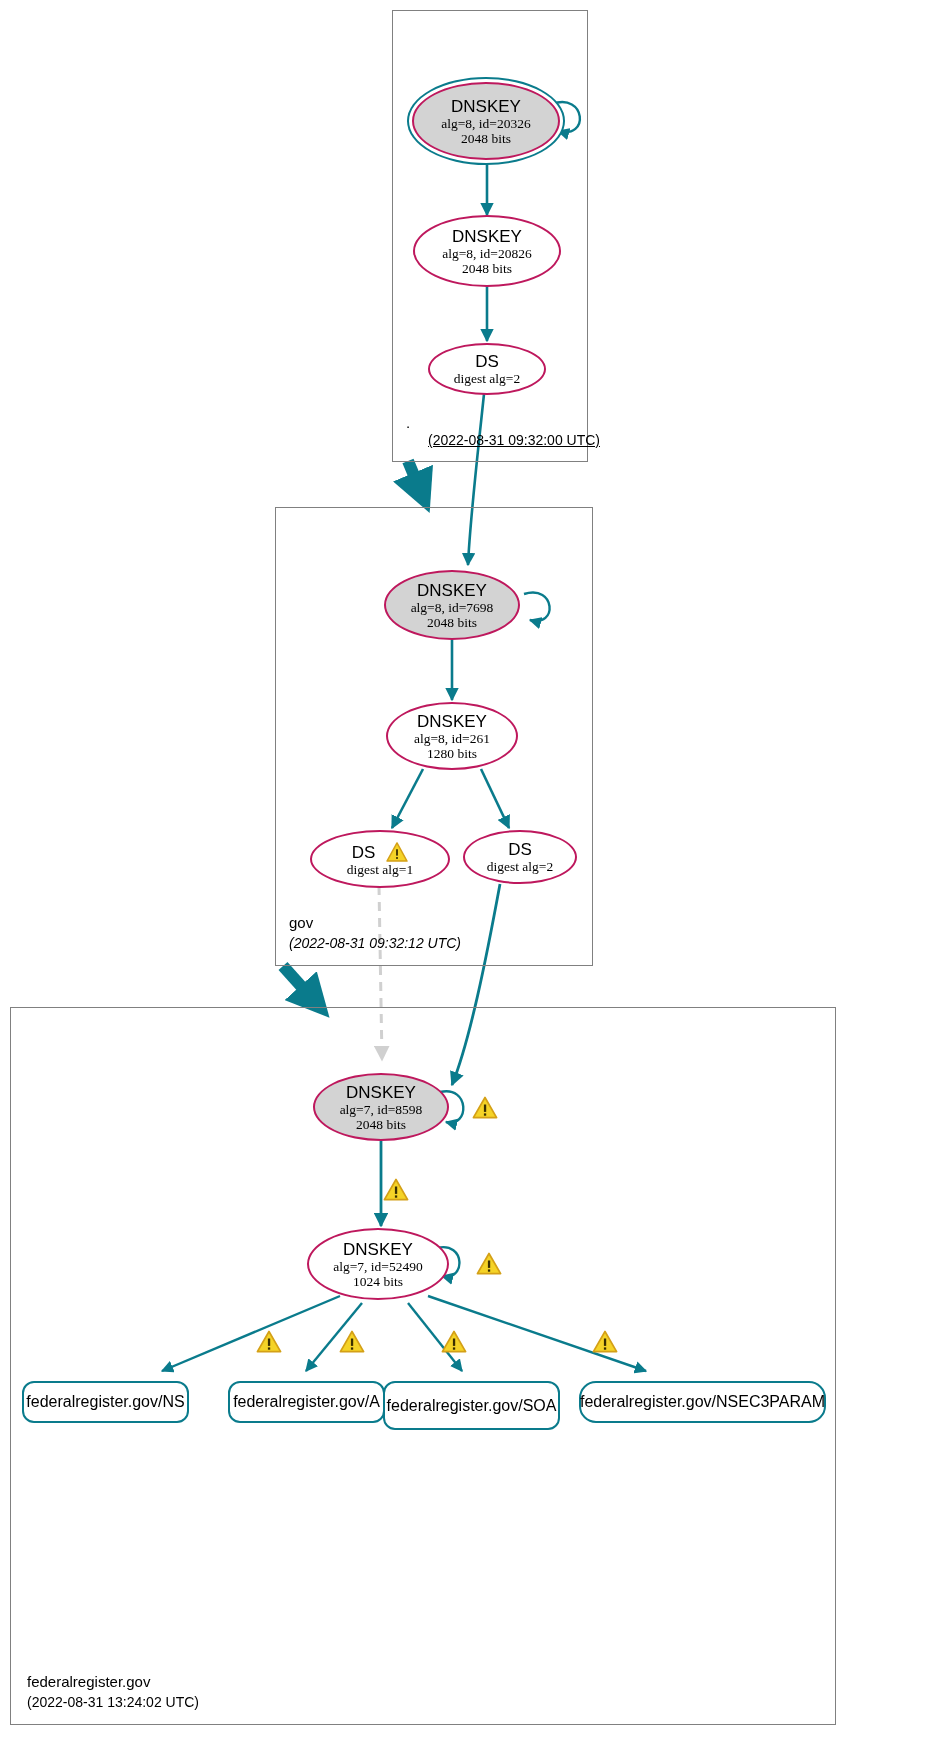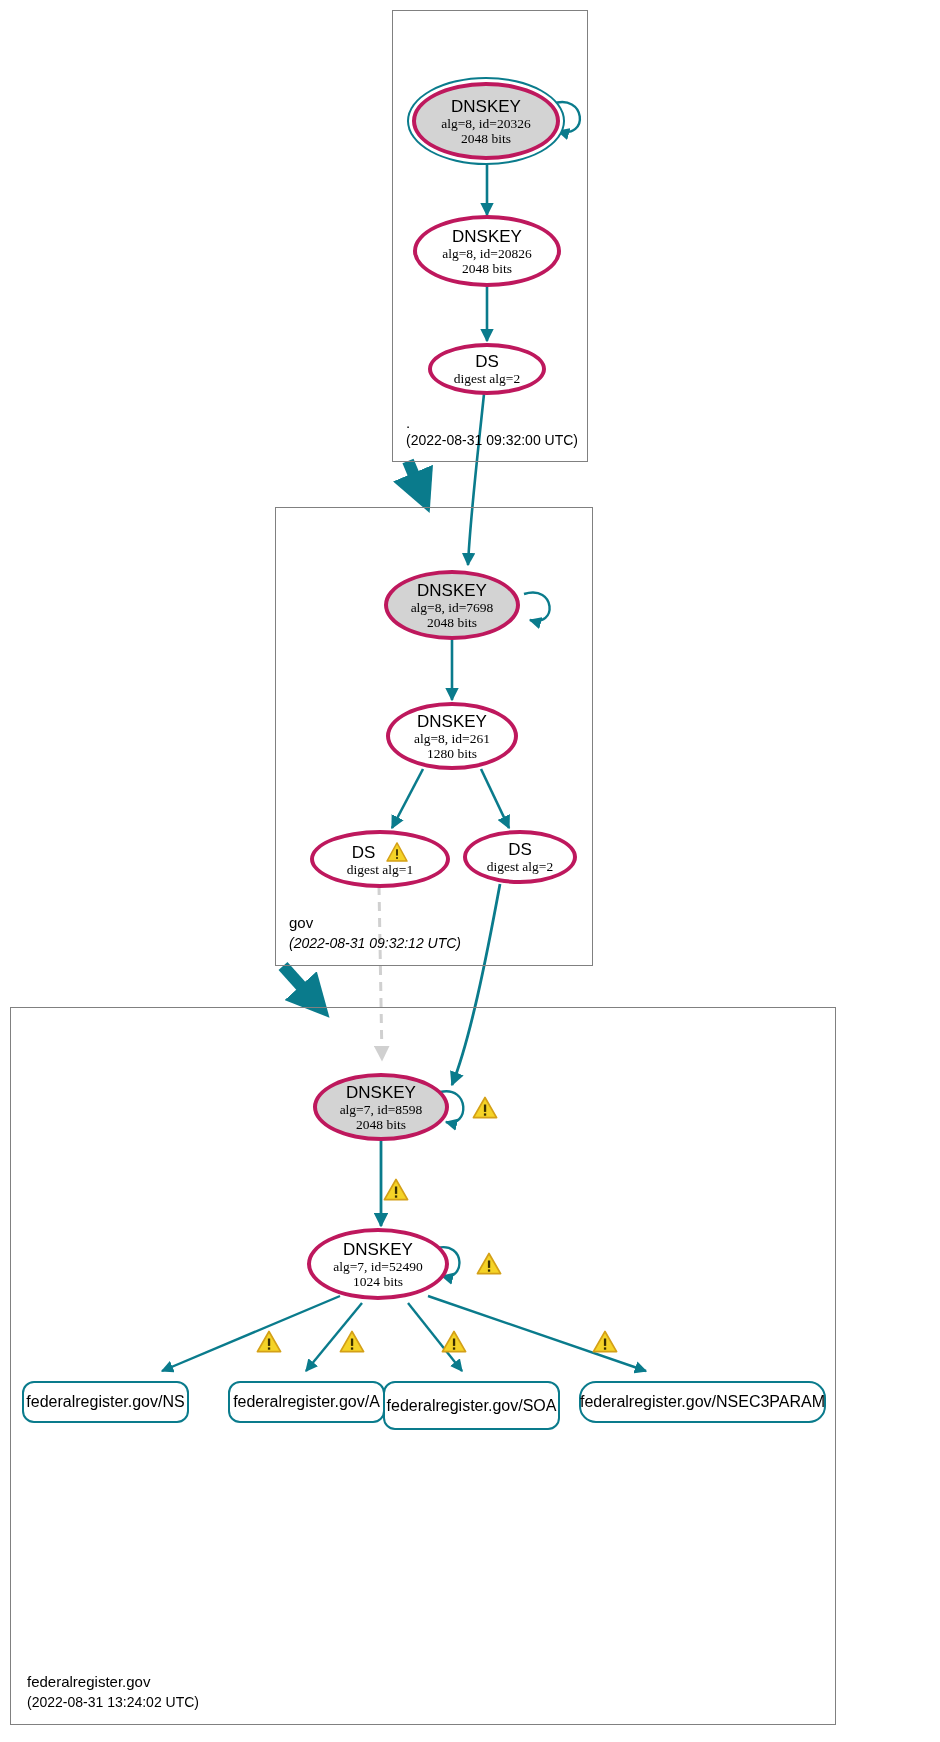--- a/index.html
+++ b/index.html
@@ -39,21 +39,21 @@
     position: absolute;
     box-sizing: border-box;
     display: flex;
     flex-direction: column;
     align-items: center;
     justify-content: center;
     text-align: center;
     color: #000000;
   }
   .ellipse {
-    border: 4px solid #be185d;
+    border: 2px solid #be185d;
     border-radius: 50%;
     background: #ffffff;
   }
   .ellipse.filled { background: #d3d3d3; }
   .ellipse.sep {
     box-shadow: 0 0 0 3px #ffffff, 0 0 0 5px #0a7b8c;
   }
   .rrset {
     border: 2px solid #0a7b8c;
     border-radius: 12px;
@@ -175,21 +175,21 @@
   <g>
     <path d="M 408 1303 L 462 1371" fill="none" stroke="#0a7b8c" stroke-width="2.4" marker-end="url(#arrow)"></path>
   </g>
   <g>
     <path d="M 428 1296 L 646 1371" fill="none" stroke="#0a7b8c" stroke-width="2.4" marker-end="url(#arrow)"></path>
   </g>
 </svg>
 
 <div class="zone-box" style="left:392px; top:10px; width:196px; height:452px;"></div>
 <div class="zone-label zone-name" style="left:406px; top:414px;">.</div>
-<div class="zone-label zone-time" style="left:406px; top:432px;">(2022-08-31 09:32:00 UTC)</div>
+<div class="zone-label zone-time" style="left:428px; top:432px;text-decoration:underline;">(2022-08-31 09:32:00 UTC)</div>
 
 <div class="zone-box" style="left:275px; top:507px; width:318px; height:459px;"></div>
 <div class="zone-label zone-name" style="left:289px; top:914px;">gov</div>
 <div class="zone-label zone-time" style="left:289px; top:935px;font-style:italic;">(2022-08-31 09:32:12 UTC)</div>
 
 <div class="zone-box" style="left:10px; top:1007px; width:826px; height:718px;"></div>
 <div class="zone-label zone-name" style="left:27px; top:1673px;">federalregister.gov</div>
 <div class="zone-label zone-time" style="left:27px; top:1694px;">(2022-08-31 13:24:02 UTC)</div>
 
 <div class="node ellipse filled sep" style="left:412px; top:82px; width:148px; height:78px;">

